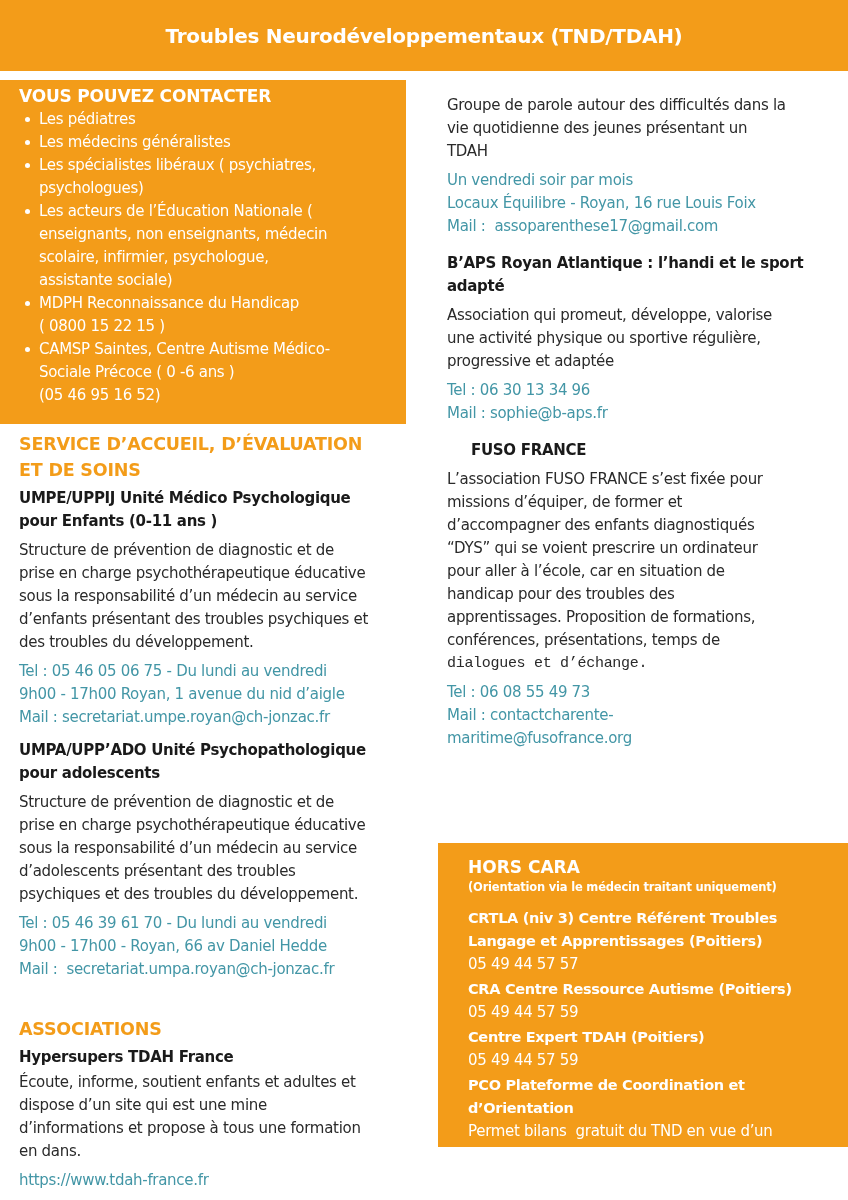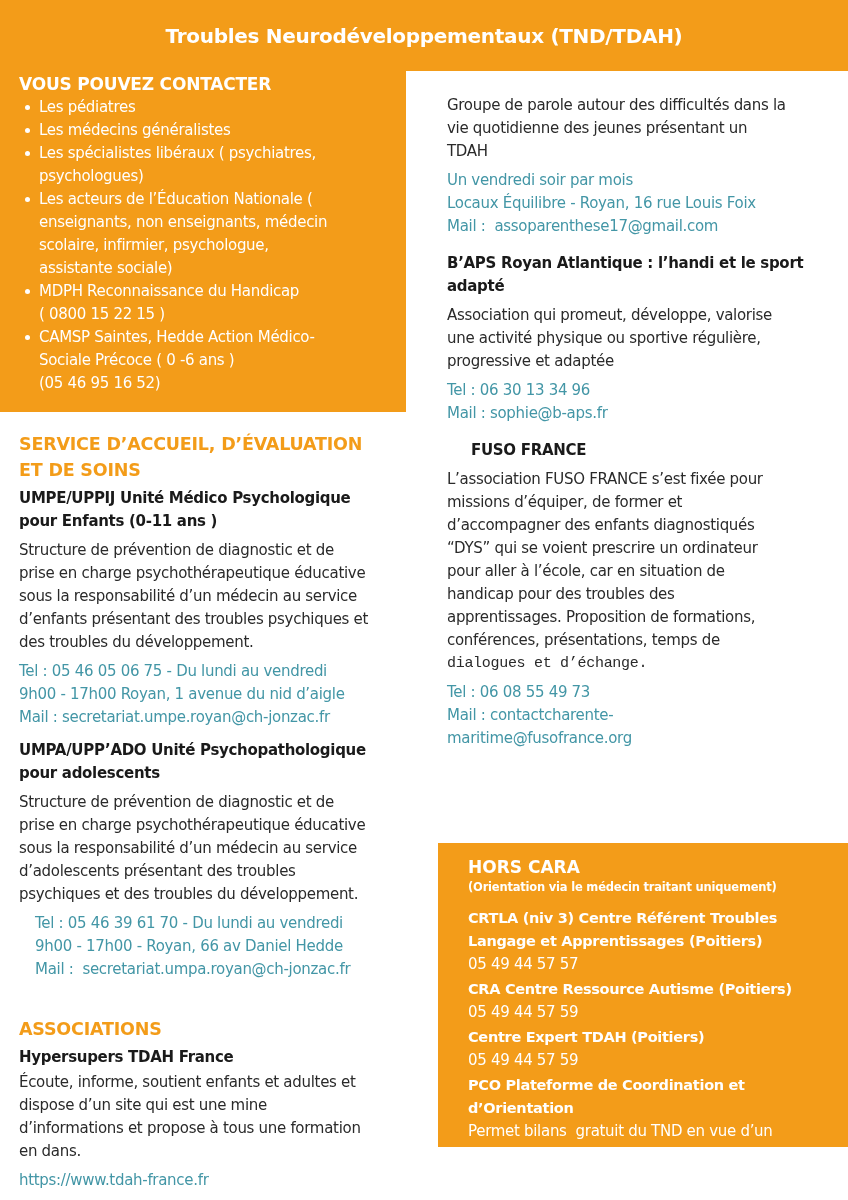--- a/index.html
+++ b/index.html
@@ -12,21 +12,21 @@
     .header {
       position: absolute; left: 0; top: 0; width: 848px; height: 71px;
       background: #f39c19;
       display: flex; align-items: center; justify-content: center;
     }
     .header h1 {
       margin: 0; color: #ffffff; font-size: 20px; font-weight: bold;
       letter-spacing: -0.3px;
     }
     .contact-box {
-      position: absolute; left: 0; top: 68px; width: 406px; height: 344px;
+      position: absolute; left: 0; top: 80px; width: 406px; height: 344px;
       background: #f39c19; color: #ffffff; box-sizing: border-box;
       padding: 6px 10px 0 19px;
     }
     .contact-box h2 {
       margin: 0 0 2px 0; font-size: 17px; font-weight: bold; letter-spacing: -0.2px;
     }
     .contact-box ul { margin: 0; padding: 0 0 0 20px; list-style: none; }
     .contact-box li {
       position: relative; font-size: 15px; line-height: 23px; letter-spacing: -0.3px;
     }
@@ -87,21 +87,21 @@
         <span style="display: block;">Les acteurs de l’Éducation Nationale (</span>
         <span style="display: block;">enseignants, non enseignants, médecin</span>
         <span style="display: block;">scolaire, infirmier, psychologue,</span>
         <span style="display: block;">assistante sociale)</span>
       </li>
       <li>
         <span style="display: block;">MDPH Reconnaissance du Handicap</span>
         <span style="display: block;">( 0800 15 22 15 )</span>
       </li>
       <li>
-        <span style="display: block;">CAMSP Saintes, Hedde Action Médico-</span>
+        <span style="display: block;">CAMSP Saintes, Centre Autisme Médico-</span>
         <span style="display: block;">Sociale Précoce ( 0 -6 ans )</span>
         <span style="display: block;">(05 46 95 16 52)</span>
       </li>
     </ul>
 </div>
 
 <div class="col-left" style="top:431px;">
   <div id="service-title" style="margin-bottom:4px;">
       <div class="section-title">SERVICE D’ACCUEIL, D’ÉVALUATION</div>
       <div class="section-title">ET DE SOINS</div>
@@ -130,21 +130,21 @@
           <span style="display: block; white-space: pre;">UMPA/UPP’ADO Unité Psychopathologique</span>
           <span style="display: block; white-space: pre;">pour adolescents</span>
         </div>
         <div class="entry-desc" style="margin-top: 6px;">
           <span style="display: block; white-space: pre;">Structure de prévention de diagnostic et de</span>
           <span style="display: block; white-space: pre;">prise en charge psychothérapeutique éducative</span>
           <span style="display: block; white-space: pre;">sous la responsabilité d’un médecin au service</span>
           <span style="display: block; white-space: pre;">d’adolescents présentant des troubles</span>
           <span style="display: block; white-space: pre;">psychiques et des troubles du développement.</span>
         </div>
-        <div class="entry-contact" style="margin-top: 6px; margin-left: 16px;">
+        <div class="entry-contact" style="margin-top: 6px;">
           <span style="display: block; white-space: pre;">Tel : 05 46 39 61 70 - Du lundi au vendredi</span>
           <span style="display: block; white-space: pre;">9h00 - 17h00 - Royan, 66 av Daniel Hedde</span>
           <span style="display: block; white-space: pre;">Mail :  secretariat.umpa.royan@ch-jonzac.fr</span>
         </div>
       </div>
     </div>
 </div>
 
 <div class="col-left" style="top:1016px;">
   <h3 class="section-title" style="margin-bottom:4px;">ASSOCIATIONS</h3>

